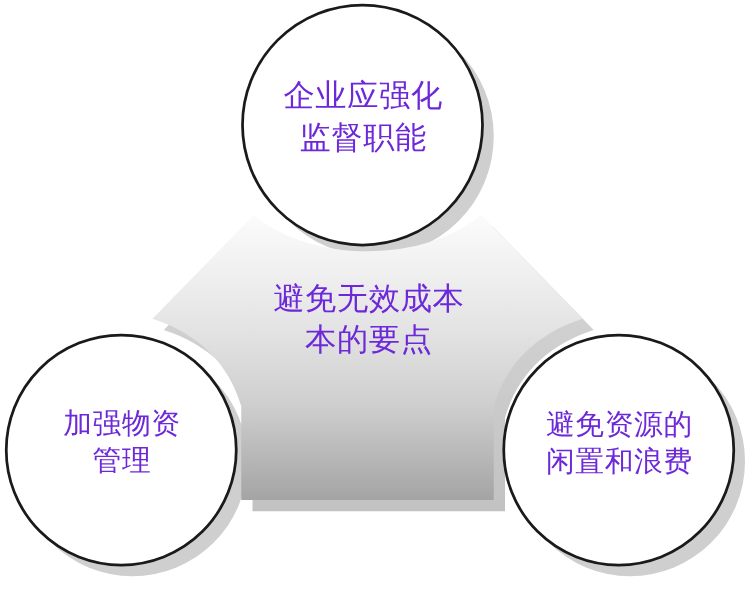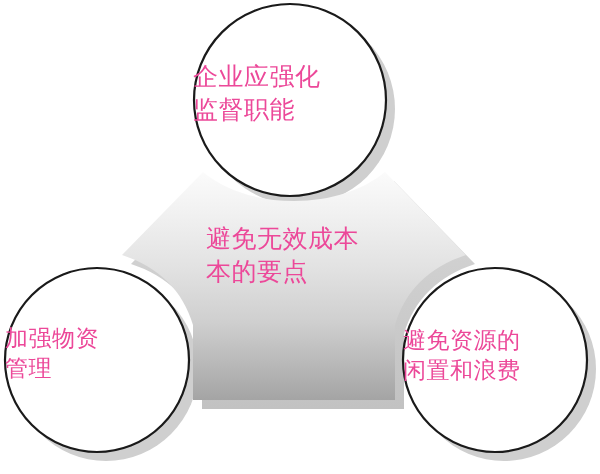--- a/index.html
+++ b/index.html
@@ -20,22 +20,22 @@
   }
   #stage svg.canvas {
     position: absolute;
     left: 0;
     top: 0;
     width: 600px;
     height: 474px;
   }
   .node-label {
     position: absolute;
-    text-align: left;
-    color: #ec4899;
+    text-align: center;
+    color: #6d28d9;
     line-height: 1.32;
     letter-spacing: 0.5px;
     white-space: pre-line;
     font-family: "DejaVu Sans", "Liberation Sans", sans-serif;
     font-weight: 400;
     pointer-events: none;
     -webkit-font-smoothing: antialiased;
   }
   #label-top {
     left: 193px;
@@ -50,21 +50,21 @@
     font-size: 23px;
     font-family: Liberation Mono, monospace;
   }
   #label-right {
     left: 403px;
     top: 325px;
     width: 185px;
     font-size: 23px;
   }
   #label-center {
-    left: 206px;
+    left: 190px;
     top: 222px;
     width: 210px;
     font-size: 25px;
   }
 </style>
 </head>
 <body>
 
 <div id="stage">
 

